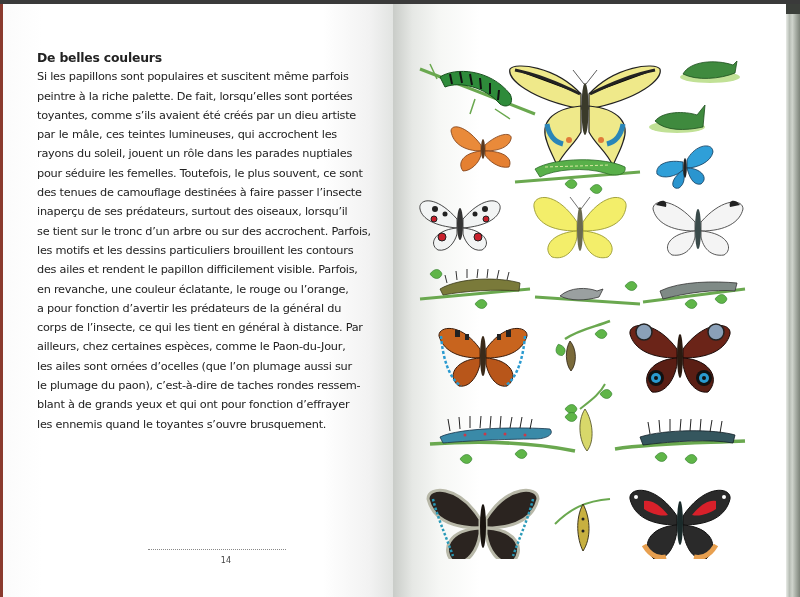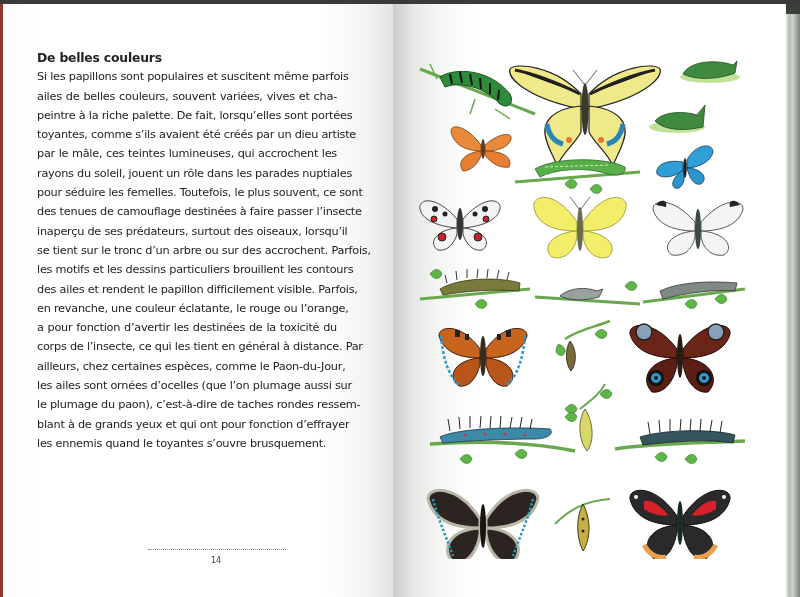--- a/index.html
+++ b/index.html
@@ -51,52 +51,51 @@
       margin: 0; line-height: 19.3px;
     }
     .line { white-space: nowrap; display: block; }
     .justify { text-align: justify; text-align-last: justify; }
 
     .footer-rule {
       position: absolute; left: 145px; top: 545px; width: 138px; height: 0;
       border-top: 1px dotted #888;
     }
     .page-number {
-      position: absolute; left: 198px; top: 552px; width: 30px; text-align: center;
+      position: absolute; left: 198px; top: 552px; width: 30px; text-align: right;
       font-family: "DejaVu Sans", sans-serif; font-size: 8px; color: #444;
     }
 
     .plate {
       position: absolute; left: 415px; top: 45px; width: 335px; height: 510px;
     }
     .plate svg { position: absolute; left: 0; top: 0; }
   </style>
 </head>
 <body>
 
 <div class="spread">
   <div class="edge-left"></div>
 
   <div class="page-left">
     <div class="text-block">
       <h2 class="heading">De belles couleurs</h2>
       <span class="line justify">Si les papillons sont populaires et suscitent même parfois</span>
-      <span class="line justify">ailes de belles couleurs, souvent variées, vives et cha-</span>
       <span class="line justify">peintre à la riche palette. De fait, lorsqu’elles sont portées</span>
       <span class="line justify">toyantes, comme s’ils avaient été créés par un dieu artiste</span>
       <span class="line justify">par le mâle, ces teintes lumineuses, qui accrochent les</span>
       <span class="line justify">rayons du soleil, jouent un rôle dans les parades nuptiales</span>
       <span class="line justify">pour séduire les femelles. Toutefois, le plus souvent, ce sont</span>
       <span class="line justify">des tenues de camouflage destinées à faire passer l’insecte</span>
       <span class="line justify">inaperçu de ses prédateurs, surtout des oiseaux, lorsqu’il</span>
       <span class="line justify">se tient sur le tronc d’un arbre ou sur des accrochent. Parfois,</span>
       <span class="line justify">les motifs et les dessins particuliers brouillent les contours</span>
       <span class="line justify">des ailes et rendent le papillon difficilement visible. Parfois,</span>
       <span class="line justify">en revanche, une couleur éclatante, le rouge ou l’orange,</span>
-      <span class="line justify">a pour fonction d’avertir les destinées de la toxicité du</span>
+      <span class="line justify">a pour fonction d’avertir les prédateurs de la général du</span>
       <span class="line justify">corps de l’insecte, ce qui les tient en général à distance. Par</span>
       <span class="line justify">ailleurs, chez certaines espèces, comme le Paon-du-Jour,</span>
       <span class="line justify">les ailes sont ornées d’ocelles (que l’on plumage aussi sur</span>
       <span class="line justify">le plumage du paon), c’est-à-dire de taches rondes ressem-</span>
       <span class="line justify">blant à de grands yeux et qui ont pour fonction d’effrayer</span>
       <span class="line">les ennemis quand le toyantes s’ouvre brusquement.</span>
     </div>
     <div class="footer-rule"></div>
     <div class="page-number">14</div>
   </div>

